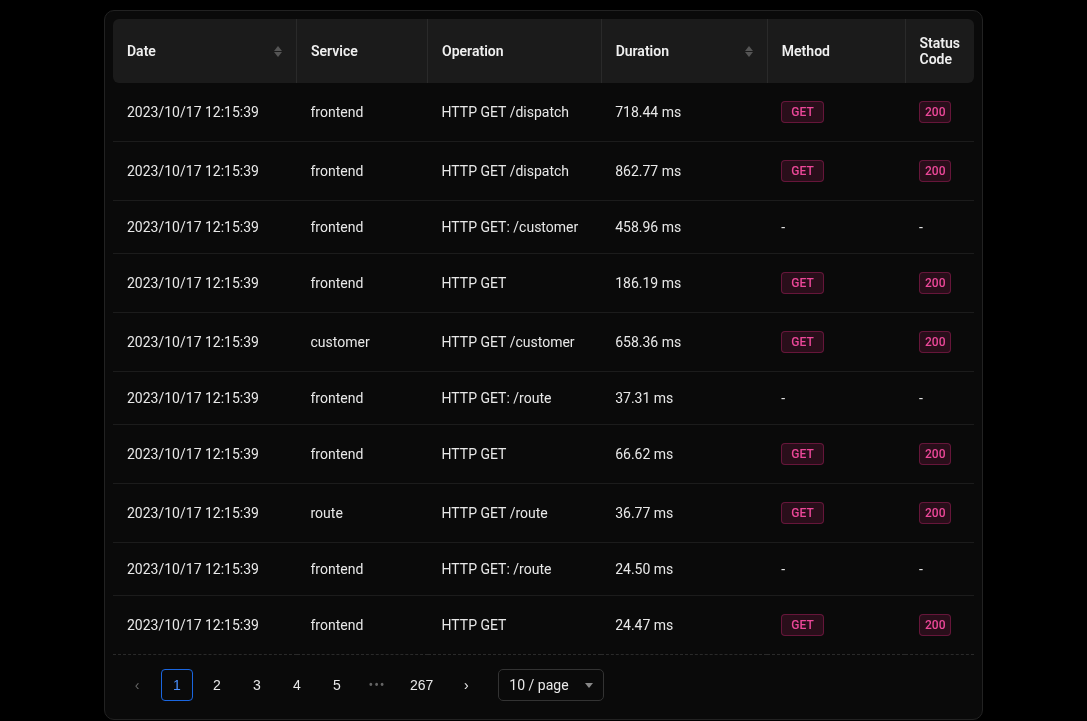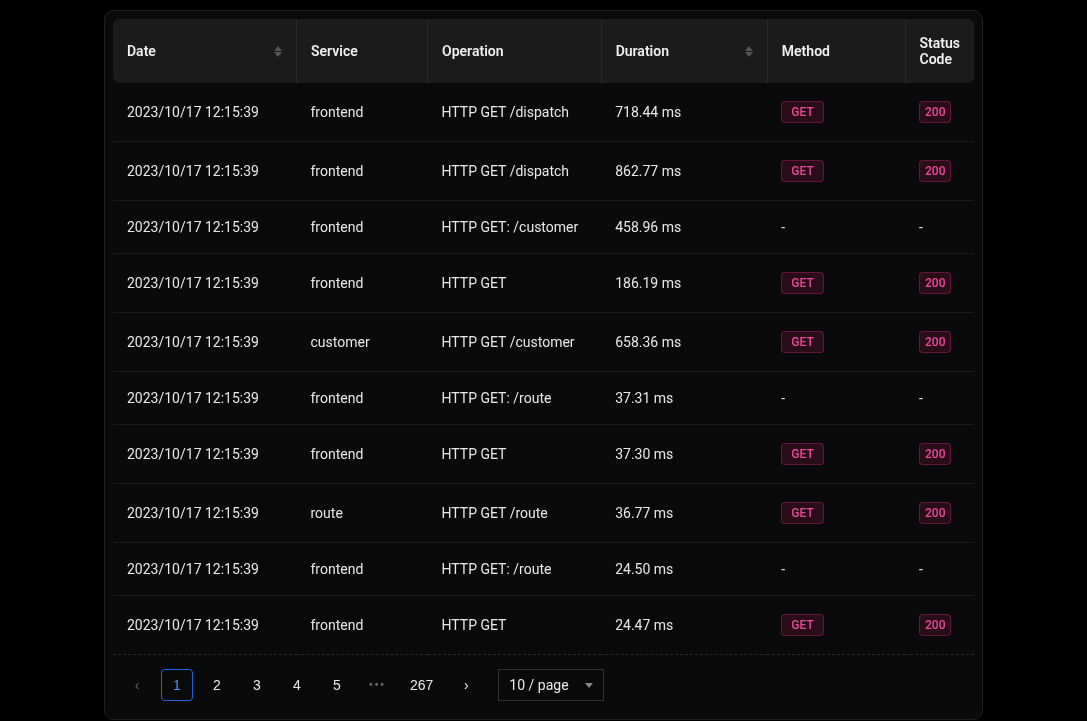--- a/index.html
+++ b/index.html
@@ -151,21 +151,21 @@
       display: inline-flex;
       align-items: center;
       justify-content: center;
       height: 32px;
     }
     .page-size {
       display: inline-flex;
       align-items: center;
       gap: 16px;
       border: 1px solid #333;
-      border-radius: 0;
+      border-radius: 5px;
       padding: 0 10px;
       height: 32px;
       color: #e8e8e8;
       cursor: pointer;
       margin-left: 8px;
     }
     .chev-down {
       width: 0;
       height: 0;
       border-left: 4px solid transparent;
@@ -258,21 +258,21 @@
           <td>frontend</td>
           <td>HTTP GET: /route</td>
           <td>37.31 ms</td>
           <td><span class="dash">-</span></td>
           <td><span class="dash">-</span></td>
         </tr>
         <tr>
           <td>2023/10/17 12:15:39</td>
           <td>frontend</td>
           <td>HTTP GET</td>
-          <td>37.30 ms</td>
+          <td>66.62 ms</td>
           <td><span class="badge-method">GET</span></td>
           <td><span class="badge-status">200</span></td>
         </tr>
         <tr>
           <td>2023/10/17 12:15:39</td>
           <td>route</td>
           <td>HTTP GET /route</td>
           <td>36.77 ms</td>
           <td><span class="badge-method">GET</span></td>
           <td><span class="badge-status">200</span></td>

